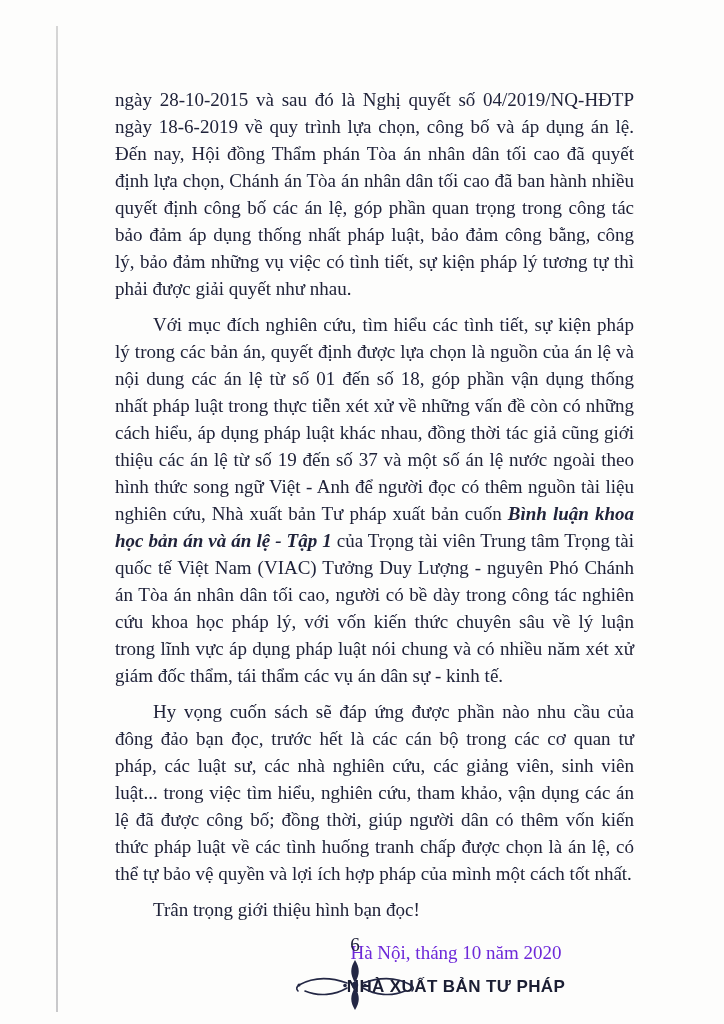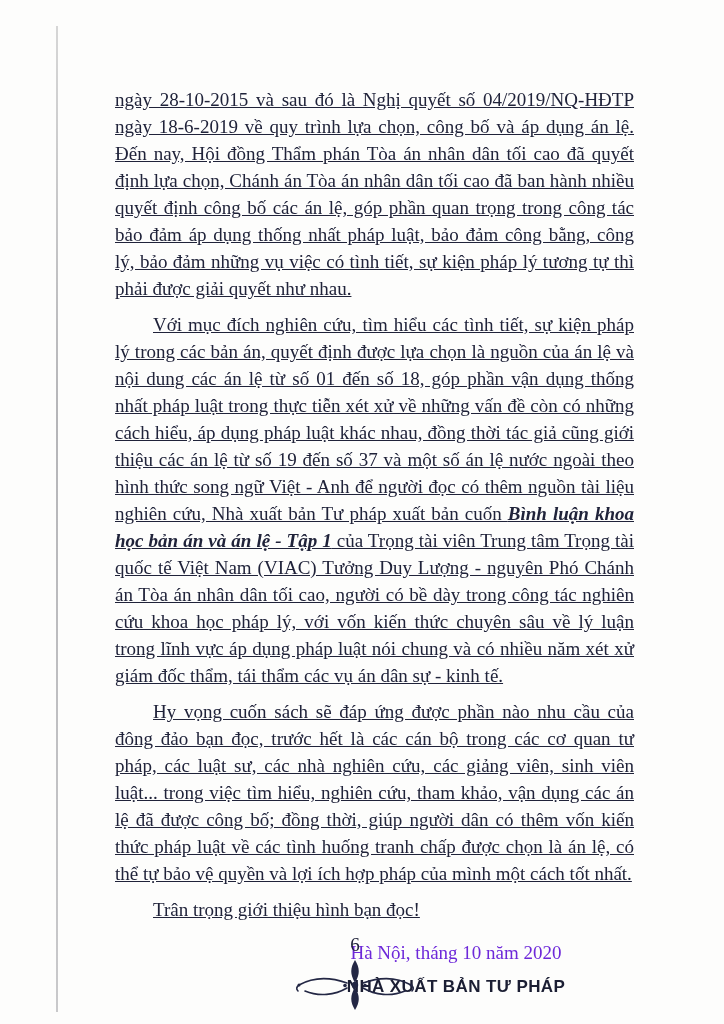--- a/index.html
+++ b/index.html
@@ -33,21 +33,20 @@
     width: 519px;
     font-size: 19px;
     line-height: 27px;
     text-align: justify;
     color: #20233a;
   }
 
   .para {
     text-indent: 38px;
     margin-bottom: 9px;
-    text-decoration: underline;
   }
   .para.continuation { text-indent: 0; }
 
   .book-title {
     font-weight: bold;
     font-style: italic;
   }
 
   .signoff {
     width: 260px;

